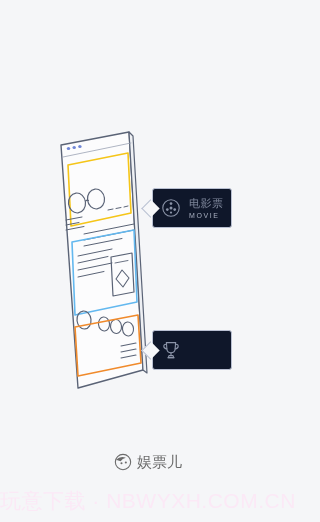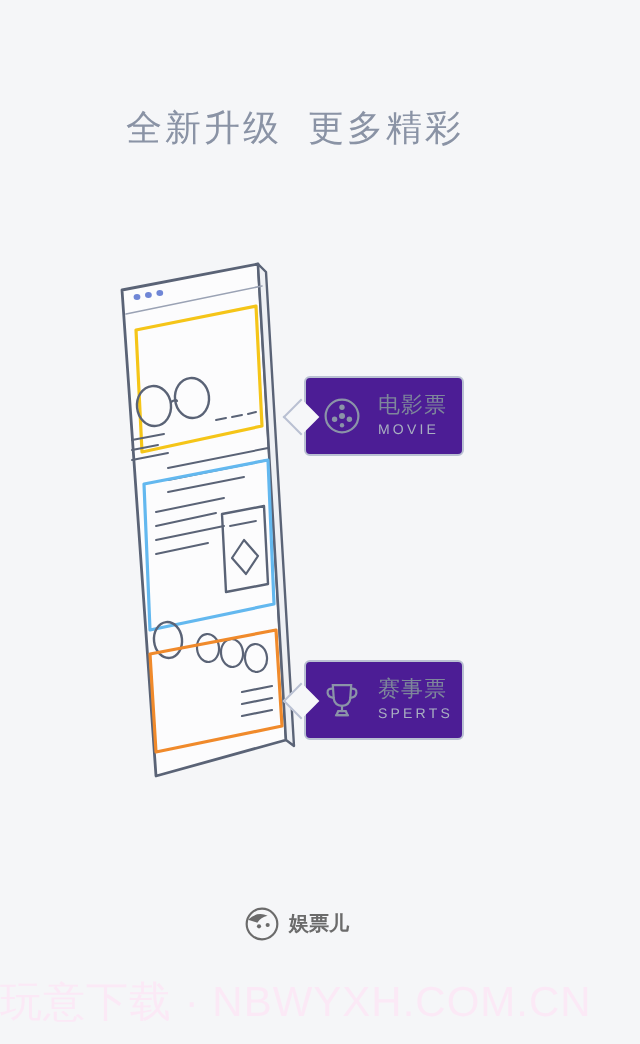--- a/index.html
+++ b/index.html
@@ -58,21 +58,21 @@
     height: 290px;
     pointer-events: none;
   }
   .card {
     position: absolute;
     left: 152px;
     width: 80px;
     height: 40px;
     border: 1px solid #b9c0d2;
     border-radius: 3px;
-    background: #4c1d95;
+    background: #0f172a;
     display: flex;
     align-items: center;
     box-sizing: border-box;
     padding-left: 6px;
     pointer-events: auto;
   }
   .card.c1 { top: 68px; }
   .card.c2 { top: 140px; }
   .card.c3 { top: 210px; }
 
@@ -124,24 +124,24 @@
     top: 452px;
     left: 0;
     width: 295px;
     display: flex;
     align-items: center;
     justify-content: center;
     gap: 4px;
   }
   .logo-mark { display: block; }
   .logo-text {
-    font-size: 10px;
+    font-size: 15px;
     color: #6b6b6b;
     letter-spacing: 0px;
-    font-weight: 700;
+    font-weight: 400;
   }
 
   
   .watermark {
     position: absolute;
     top: 487px;
     left: 0;
     width: 295px;
     text-align: center;
     font-size: 21px;
@@ -149,21 +149,20 @@
     letter-spacing: 0.5px;
     white-space: nowrap;
     font-weight: 400;
   }
 </style>
 </head>
 <body>
 
 <div id="screen">
 
-  <div class="headline">全新升级  更多精彩</div>
 
   <div class="illustration">
 
     <svg class="art-svg" width="295" height="290" viewBox="0 0 295 290">
       <g fill="none" stroke-linecap="round" stroke-linejoin="round">
 
         <path d="M61,25 L129,12 L143,250 L78,268 Z" fill="#fcfcfd" stroke="#5a6376" stroke-width="1.4"></path>
 
         <path d="M129,12 L133,16 L147,253 L143,250 Z" fill="#eef0f4" stroke="#5a6376" stroke-width="1.2"></path>
 
@@ -251,24 +250,20 @@
         <svg class="card-icon" viewBox="0 0 24 24">
           <g fill="none" stroke="#8b94a8" stroke-width="1.1" stroke-linecap="round">
             <path d="M7.4,4.6 L16.6,4.6 L16.1,11.4 Q15.7,14.6 12,14.9 Q8.3,14.6 7.9,11.4 Z"></path>
             <path d="M7.5,6.3 Q4.6,6.1 4.8,8.4 Q5.0,10.6 7.8,10.9"></path>
             <path d="M16.5,6.3 Q19.4,6.1 19.2,8.4 Q19.0,10.6 16.2,10.9"></path>
             <path d="M12,14.9 L12,17.6"></path>
             <path d="M9.2,19.6 L14.8,19.6"></path>
             <path d="M10.1,17.6 L13.9,17.6 L14.8,19.6 L9.2,19.6 Z"></path>
           </g>
         </svg>
-        <span class="card-text">
-          <span class="card-cn">赛事票</span>
-          <span class="card-en">SPERTS</span>
-        </span>
       </div>
 
     </div>
   </div>
 
   <div class="logo">
     <svg class="logo-mark" width="20" height="20" viewBox="0 0 24 24">
       <g fill="none" stroke="#6b6b6b" stroke-width="1.3" stroke-linecap="round">
         <circle cx="12" cy="12" r="9.2"></circle>
         <path d="M3.6,9.4 Q9,4.2 15.4,7.0 Q11.2,7.8 9.2,11.2" fill="#6b6b6b" stroke="none"></path>

